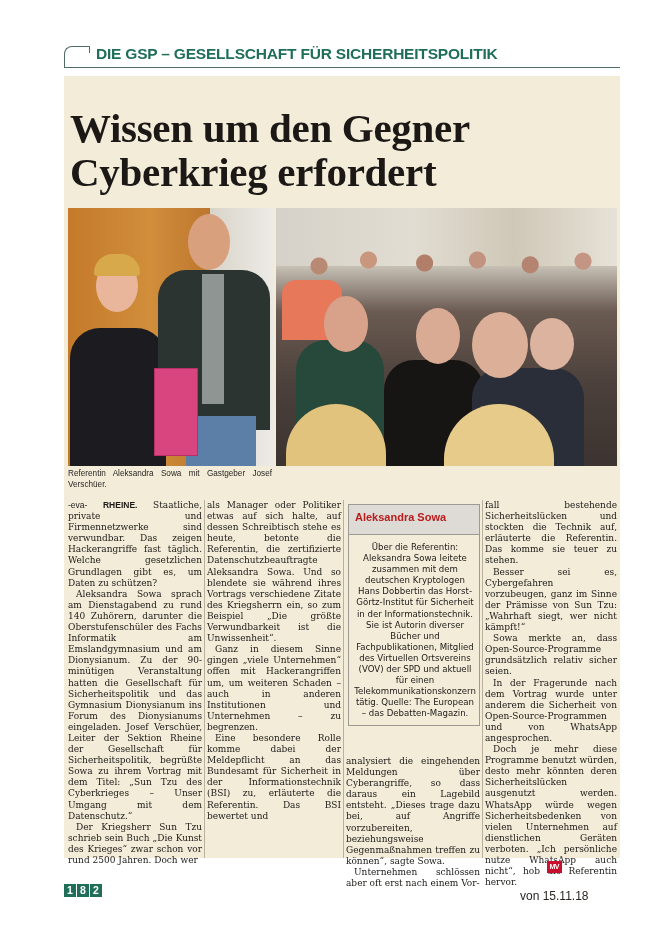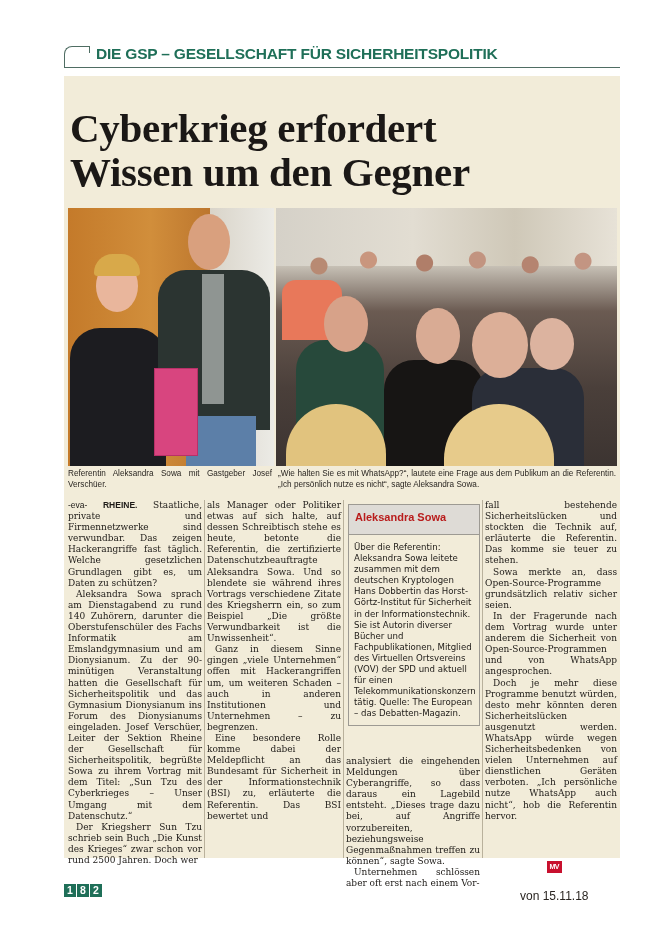--- a/index.html
+++ b/index.html
@@ -44,42 +44,42 @@
   .c1 { left: 4px; width: 134px; }
   .c2 { left: 143px; width: 134px; }
   .c3 { left: 282px; width: 134px; top: 654px; margin-top: 26px; }
   .c4 { left: 421px; width: 132px; }
 
   .vrule { position: absolute; top: 424px; width: 1px; height: 358px; background: #b9b19c; }
 
   .infobox { position: absolute; left: 284px; top: 428px; width: 130px; height: 220px; border: 1px solid #9d9a93; background: #f2ecd9; }
   .infobox .box-head { height: 29px; background: #dedbd6; border-bottom: 1px solid #9d9a93; }
   .infobox .box-title { position: absolute; left: 6px; top: 6px; font-family: "Liberation Sans", sans-serif; font-weight: bold; font-size: 11px; color: #b91c1c; }
-  .infobox .box-body { position: absolute; left: 5px; top: 37px; width: 122px; font-family: "DejaVu Sans", sans-serif; font-size: 8.6px; line-height: 11.1px; color: #1d1a17; }
+  .infobox .box-body { position: absolute; left: 5px; top: 37px; width: 122px; font-family: "DejaVu Sans", sans-serif; font-size: 8.6px; line-height: 11.1px; color: #1d1a17; text-align: center; }
 
   .source { position: absolute; left: 520px; top: 861px; height: 16px; display: flex; align-items: center; gap: 16px; flex-direction: column; }
   .mv-logo { width: 15px; height: 12px; background: #c8102e; color: #fff; font-family: "Liberation Sans", sans-serif; font-weight: bold; font-size: 7px; line-height: 12px; text-align: center; letter-spacing: -0.5px; }
   .source-text { font-family: "Liberation Sans", sans-serif; font-size: 12px; color: #2a2622; }
 
   .page-num { position: absolute; left: 64px; top: 884px; display: flex; gap: 1px; }
   .page-num span { width: 12px; height: 13px; background: #1f6f58; color: #fff; font-family: "Liberation Sans", sans-serif; font-weight: bold; font-size: 10.5px; line-height: 13px; text-align: center; }
 </style>
 </head>
 <body>
 
 <div class="section-head">
   <div class="tab"></div>
   <div class="title">DIE GSP – GESELLSCHAFT FÜR SICHERHEITSPOLITIK</div>
   <div class="rule"></div>
 </div>
 
 <div class="article">
   <div class="headline">
+    <div>Wissen um den Gegner</div>
     <div>Cyberkrieg erfordert</div>
-    <div>Wissen um den Gegner</div>
   </div>
 
   <div class="photo photo-left">
     <div class="shape" style="left:142px;top:0;width:64px;height:258px;background:linear-gradient(90deg,#d9d4c9,#ecebe6);"></div>
     <div class="shape" style="left:2px;top:120px;width:96px;height:138px;background:#1c1c20;border-radius:30px 30px 0 0;"></div>
     <div class="shape" style="left:28px;top:52px;width:42px;height:52px;background:#e9b69c;border-radius:50%;"></div>
     <div class="shape" style="left:26px;top:46px;width:46px;height:22px;background:#d8a94a;border-radius:22px 22px 4px 4px;"></div>
     <div class="shape" style="left:90px;top:62px;width:112px;height:160px;background:#2b3431;border-radius:28px 28px 0 0;"></div>
     <div class="shape" style="left:134px;top:66px;width:22px;height:130px;background:#8f9592;"></div>
     <div class="shape" style="left:120px;top:6px;width:42px;height:56px;background:#d9a07e;border-radius:50%;"></div>
@@ -96,21 +96,20 @@
     <div class="shape" style="left:108px;top:152px;width:100px;height:106px;background:#171514;border-radius:30px 30px 0 0;"></div>
     <div class="shape" style="left:140px;top:100px;width:44px;height:56px;background:#d9ab94;border-radius:50%;"></div>
     <div class="shape" style="left:196px;top:160px;width:112px;height:98px;background:#2a2e38;border-radius:30px 30px 0 0;"></div>
     <div class="shape" style="left:196px;top:104px;width:56px;height:66px;background:#dcaf98;border-radius:50%;"></div>
     <div class="shape" style="left:254px;top:110px;width:44px;height:52px;background:#dcb39f;border-radius:50%;"></div>
     <div class="shape" style="left:10px;top:196px;width:100px;height:62px;background:#e1c37e;border-radius:50px 50px 0 0;"></div>
     <div class="shape" style="left:168px;top:196px;width:110px;height:62px;background:#e7cb8b;border-radius:55px 55px 0 0;"></div>
   </div>
 
   <div class="caption caption-left">Referentin Aleksandra Sowa mit Gastgeber Josef Verschüer.</div>
-  <div class="caption caption-right">„Wie halten Sie es mit WhatsApp?“, lautete eine Frage aus dem Publikum an die Referentin. „Ich persönlich nutze es nicht“, sagte Aleksandra Sowa.</div>
 
   <div class="col c1">
     <p class="first"><span class="lead-tag">-eva-</span> <span class="lead-place">RHEINE.</span> <span>Staatliche, private und Firmennetzwerke sind verwundbar. Das zeigen Hackerangriffe fast täglich. Welche gesetzlichen Grundlagen gibt es, um Daten zu schützen?</span></p>
     <p>Aleksandra Sowa sprach am Dienstagabend zu rund 140 Zuhörern, darunter die Oberstufenschüler des Fachs Informatik am Emslandgymnasium und am Dionysianum. Zu der 90-minütigen Veranstaltung hatten die Gesellschaft für Sicherheitspolitik und das Gymnasium Dionysianum ins Forum des Dionysianums eingeladen. Josef Verschüer, Leiter der Sektion Rheine der Gesellschaft für Sicherheitspolitik, begrüßte Sowa zu ihrem Vortrag mit dem Titel: „Sun Tzu des Cyberkrieges – Unser Umgang mit dem Datenschutz.“</p>
     <p>Der Kriegsherr Sun Tzu schrieb sein Buch „Die Kunst des Krieges“ zwar schon vor rund 2500 Jahren. Doch wer</p>
   </div>
   <div class="vrule" style="left:140px;"></div>
 
   <div class="col c2">
     <p class="first">als Manager oder Politiker etwas auf sich halte, auf dessen Schreibtisch stehe es heute, betonte die Referentin, die zertifizierte Datenschutzbeauftragte Aleksandra Sowa. Und so blendete sie während ihres Vortrags verschiedene Zitate des Kriegsherrn ein, so zum Beispiel „Die größte Verwundbarkeit ist die Unwissenheit“.</p>
@@ -126,20 +125,21 @@
   </div>
 
   <div class="col c3">
     <p class="first">analysiert die eingehenden Meldungen über Cyberangriffe, so dass daraus ein Lagebild entsteht. „Dieses trage dazu bei, auf Angriffe vorzubereiten, beziehungsweise Gegenmaßnahmen treffen zu können“, sagte Sowa.</p>
     <p>Unternehmen schlössen aber oft erst nach einem Vor-</p>
   </div>
   <div class="vrule" style="left:418px;"></div>
 
   <div class="col c4">
     <p class="first">fall bestehende Sicherheitslücken und stockten die Technik auf, erläuterte die Referentin. Das komme sie teuer zu stehen.</p>
+    <p>Besser sei es, Cybergefahren vorzubeugen, ganz im Sinne der Prämisse von Sun Tzu: „Wahrhaft siegt, wer nicht kämpft!“</p>
     <p>Sowa merkte an, dass Open-Source-Programme grundsätzlich relativ sicher seien.</p>
     <p>In der Fragerunde nach dem Vortrag wurde unter anderem die Sicherheit von Open-Source-Programmen und von WhatsApp angesprochen.</p>
     <p>Doch je mehr diese Programme benutzt würden, desto mehr könnten deren Sicherheitslücken ausgenutzt werden. WhatsApp würde wegen Sicherheitsbedenken von vielen Unternehmen auf dienstlichen Geräten verboten. „Ich persönliche nutze WhatsApp auch nicht“, hob die Referentin hervor.</p>
   </div>
 </div>
 
 <div class="source">
   <div class="mv-logo">MV</div>
   <div class="source-text">von 15.11.18</div>
 </div>

